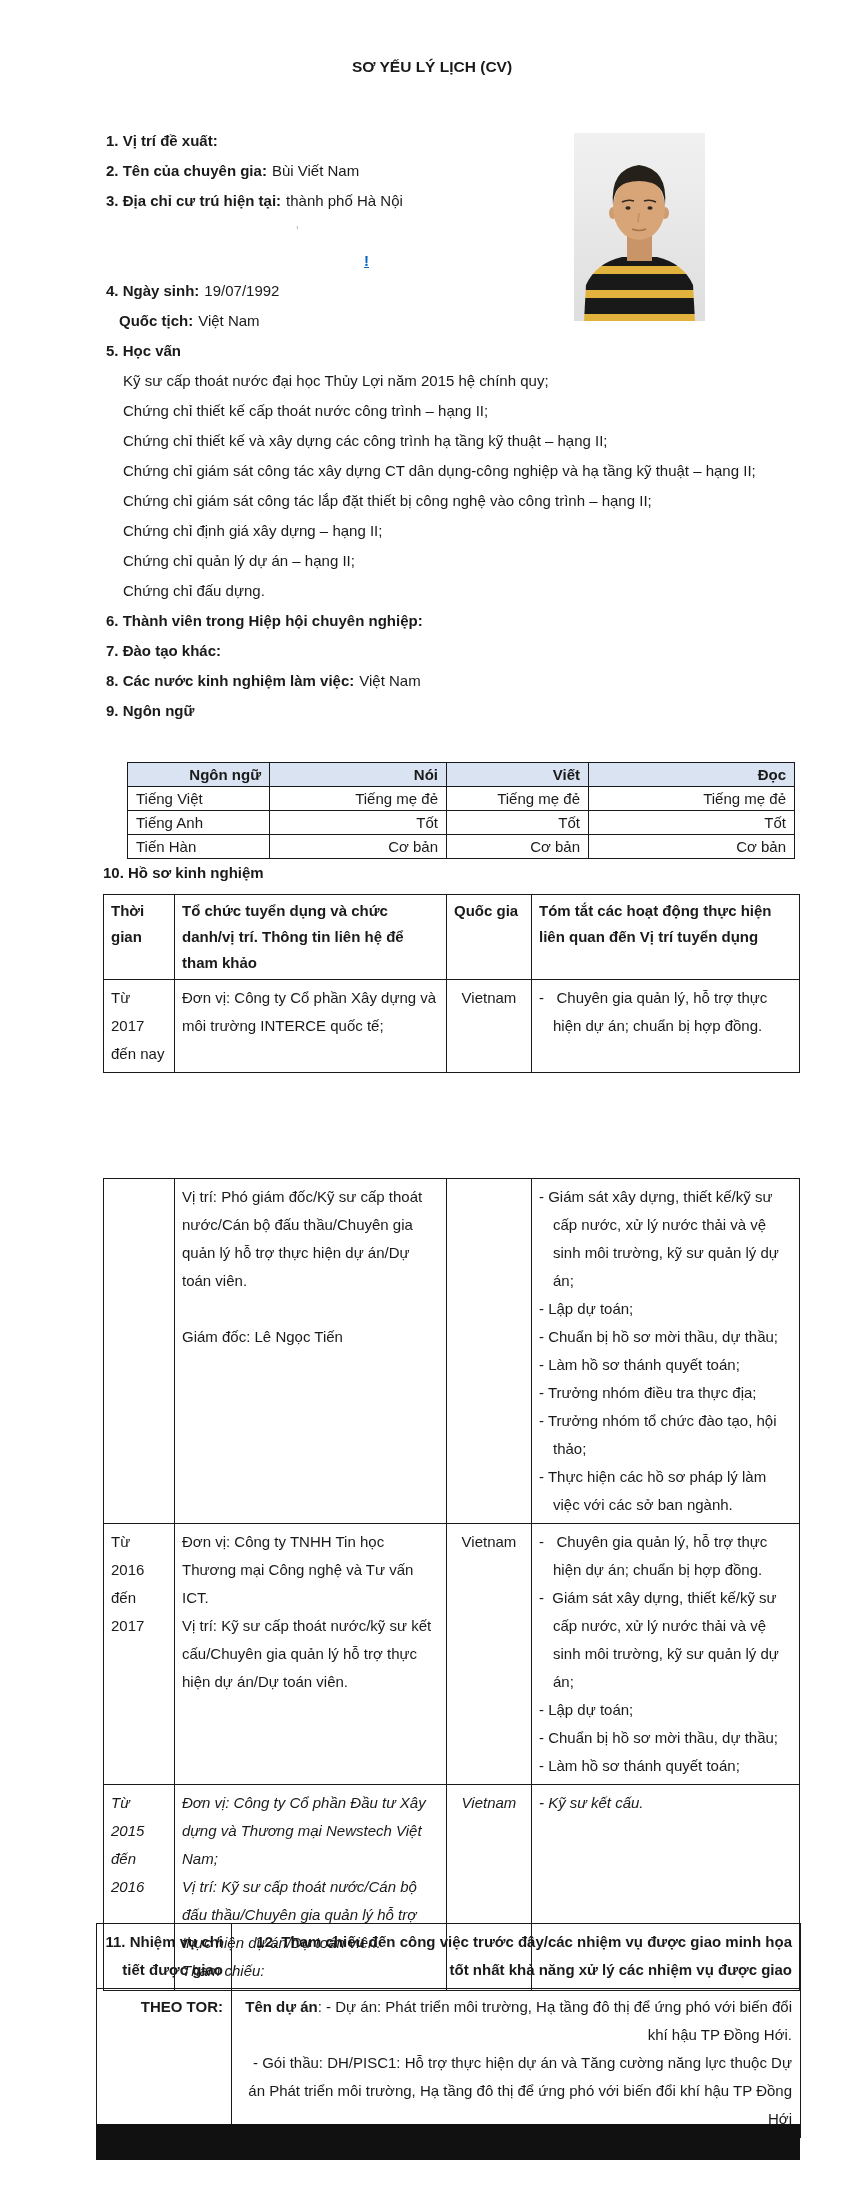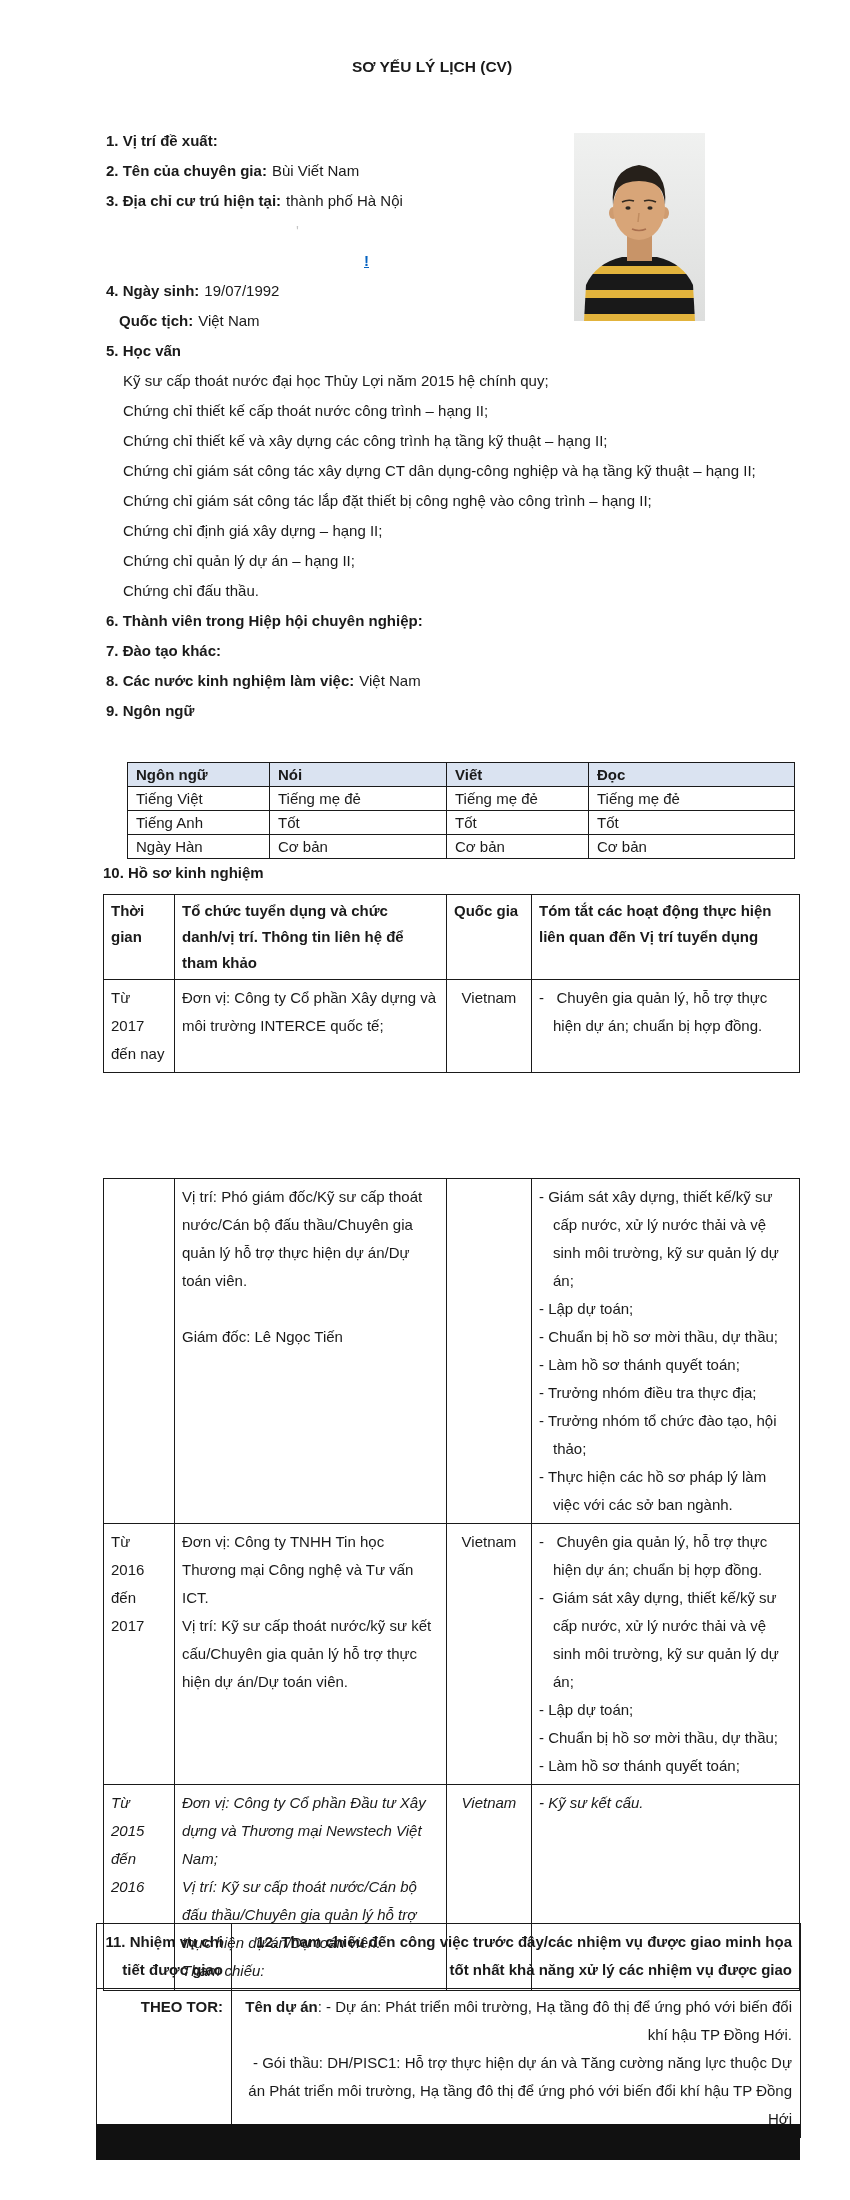--- a/index.html
+++ b/index.html
@@ -54,21 +54,21 @@
     width: 667px;
     border-collapse: collapse;
     table-layout: fixed;
     font-size: 15px;
   }
   .lang-table th, .lang-table td {
     border: 1px solid #1a1a1a;
     padding: 1px 8px;
     height: 23px;
     line-height: 21px;
-    text-align: left;
+    text-align: right;
     font-weight: normal;
   }
   .lang-table tr.head th { background: #dae3f1; font-weight: bold; }
   .lang-table td.l, .lang-table th.l { text-align: left; }
   .sec10-title { position: absolute; left: 96px; top: 864px; font-weight: bold; }
   
   .exp-table {
     position: absolute;
     left: 96px;
     width: 696px;
@@ -161,21 +161,21 @@
     <div class="line"><span class="b">4. Ngày sinh:</span><span class="val">19/07/1992</span></div>
     <div class="line indent"><span class="b">Quốc tịch:</span><span class="val">Việt Nam</span></div>
     <div class="line"><span class="b">5. Học vấn</span></div>
     <div class="line edu">Kỹ sư cấp thoát nước đại học Thủy Lợi năm 2015 hệ chính quy;</div>
     <div class="line edu">Chứng chỉ thiết kế cấp thoát nước công trình – hạng II;</div>
     <div class="line edu">Chứng chỉ thiết kế và xây dựng các công trình hạ tầng kỹ thuật – hạng II;</div>
     <div class="line edu">Chứng chỉ giám sát công tác xây dựng CT dân dụng-công nghiệp và hạ tầng kỹ thuật – hạng II;</div>
     <div class="line edu">Chứng chỉ giám sát công tác lắp đặt thiết bị công nghệ vào công trình – hạng II;</div>
     <div class="line edu">Chứng chỉ định giá xây dựng – hạng II;</div>
     <div class="line edu">Chứng chỉ quản lý dự án – hạng II;</div>
-    <div class="line edu">Chứng chỉ đấu thầu.</div>
+    <div class="line edu">Chứng chỉ đấu dựng.</div>
     <div class="line"><span class="b">6. Thành viên trong Hiệp hội chuyên nghiệp:</span></div>
     <div class="line"><span class="b">7. Đào tạo khác:</span></div>
     <div class="line"><span class="b">8. Các nước kinh nghiệm làm việc:</span><span class="val">Việt Nam</span></div>
     <div class="line"><span class="b">9. Ngôn ngữ</span></div>
   </div>
 
   <table class="lang-table">
     <colgroup>
         <col style="width:142px">
         <col style="width:177px">
@@ -195,21 +195,21 @@
         <td>Tiếng mẹ đẻ</td>
         <td>Tiếng mẹ đẻ</td>
       </tr>
       <tr>
         <td class="l">Tiếng Anh</td>
         <td>Tốt</td>
         <td>Tốt</td>
         <td>Tốt</td>
       </tr>
       <tr>
-        <td class="l">Ngày Hàn</td>
+        <td class="l">Tiến Hàn</td>
         <td>Cơ bản</td>
         <td>Cơ bản</td>
         <td>Cơ bản</td>
       </tr>
     </tbody>
   </table>
 
   <div class="sec10-title">10. Hồ sơ kinh nghiệm</div>
 
   <table class="exp-table exp-p1">

